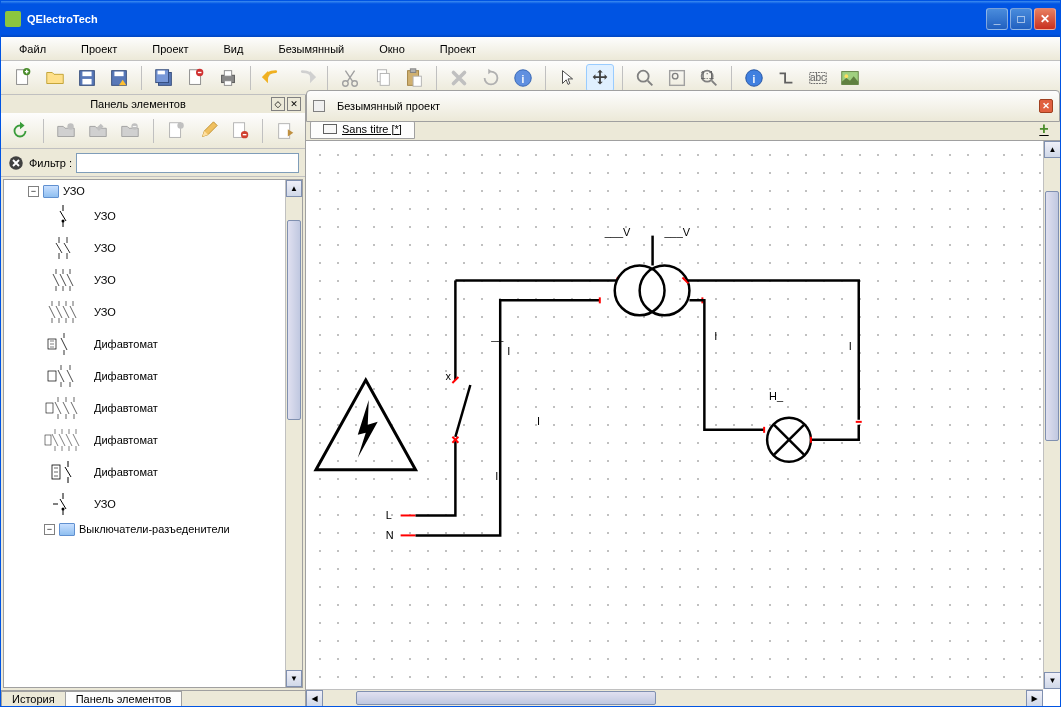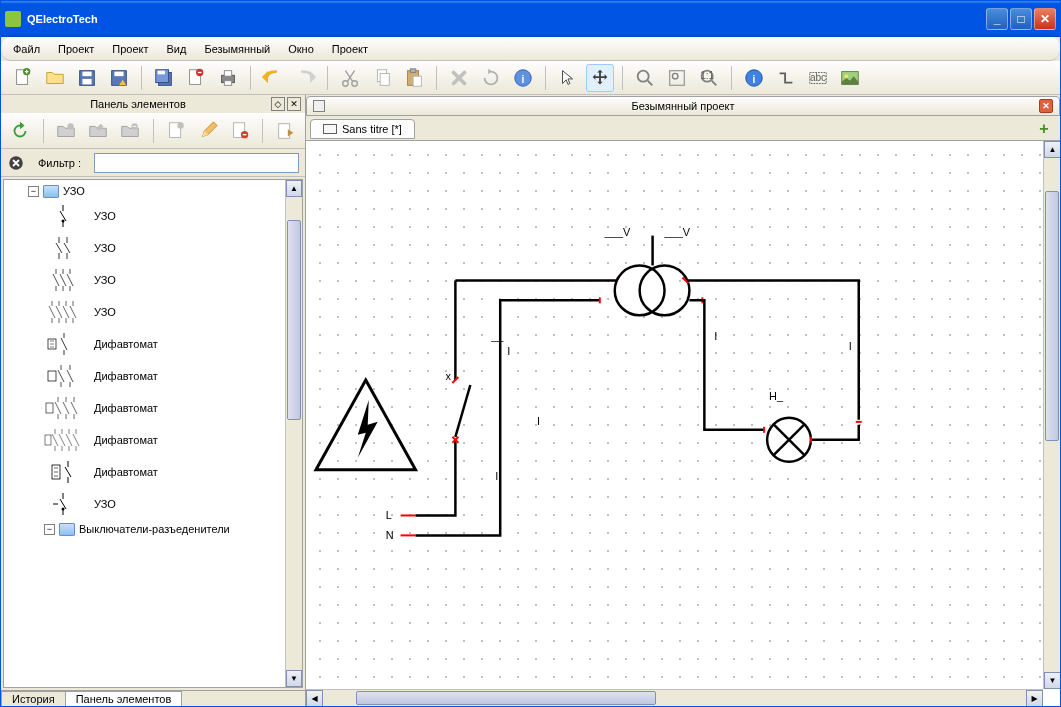--- a/index.html
+++ b/index.html
@@ -8,65 +8,65 @@
 .window { width: 1061px; height: 707px; border: 1px solid #0054e3; display: flex; flex-direction: column; background: #ece9d8; }
 
 .titlebar { height: 36px; background: linear-gradient(to bottom, #3c8cf0 0%, #0054e3 8%, #0054e3 92%, #0046c0 100%); display: flex; align-items: center; padding: 0 4px; color: white; font-weight: bold; font-size: 13px; }
 .titlebar-icon { width: 16px; height: 16px; margin-right: 6px; background: #8cc63f; border-radius: 2px; }
 .titlebar-buttons { margin-left: auto; display: flex; gap: 2px; }
 .tb-btn { width: 22px; height: 22px; border-radius: 3px; display: flex; align-items: center; justify-content: center; font-weight: bold; color: white; font-size: 12px; border: 1px solid rgba(255,255,255,0.4); }
 .tb-min { background: linear-gradient(to bottom, #4a8cdc, #2060c0); }
 .tb-max { background: linear-gradient(to bottom, #4a8cdc, #2060c0); }
 .tb-close { background: linear-gradient(to bottom, #e88060, #c83020); }
 
-.menubar { height: 24px; background: linear-gradient(to bottom, #fdfdfd, #ece9d8); border-bottom: 1px solid #c0c0c0; display: flex; align-items: center; padding: 0 4px; gap: 2px; border-radius: 10px; }
+.menubar { height: 24px; background: linear-gradient(to bottom, #fdfdfd, #ece9d8); border-bottom: 1px solid #c0c0c0; display: flex; align-items: center; padding: 0 10px; gap: 19px; }
 .menu-item { padding: 3px 8px; cursor: default; }
 
 .toolbar { height: 34px; background: linear-gradient(to bottom, #fdfdfd, #ece9d8); border-bottom: 1px solid #c0c0c0; display: flex; align-items: center; padding: 0 8px; gap: 4px; }
 .tbtn { width: 28px; height: 28px; display: flex; align-items: center; justify-content: center; border-radius: 3px; cursor: pointer; }
 .sep { width: 1px; height: 24px; background: #c0c0c0; margin: 0 4px; }
 .tbtn svg { width: 22px; height: 22px; }
 .tbtn.active { background: #e0f0ff; border: 1px solid #99ccff; }
 
 .body { flex: 1; display: flex; min-height: 0; }
 
 .left-panel { width: 305px; display: flex; flex-direction: column; border-right: 1px solid #a0a0a0; background: #ece9d8; }
 .panel-title { height: 18px; display: flex; align-items: center; background: #ece9d8; padding: 0 4px; font-size: 11px; }
 .panel-title-txt { flex: 1; text-align: center; }
 .panel-btns { display: flex; gap: 2px; }
 .pb { width: 14px; height: 14px; border: 1px solid #808080; display: flex; align-items: center; justify-content: center; font-size: 9px; background: #ece9d8; }
 
 .panel-toolbar { height: 36px; display: flex; align-items: center; padding: 0 6px; gap: 6px; background: linear-gradient(to bottom, #fdfdfd, #ece9d8); border-bottom: 1px solid #c0c0c0; }
 
-.filter-row { height: 28px; display: flex; align-items: center; padding: 4px 6px; gap: 13px; border-bottom: 1px solid #c0c0c0; }
+.filter-row { height: 28px; display: flex; align-items: center; padding: 4px 6px; gap: 4px; border-bottom: 1px solid #c0c0c0; }
 .filter-input { flex: 1; height: 20px; border: 1px solid #7f9db9; padding: 0 4px; background: white; }
 
 .tree { flex: 1; background: white; border: 1px solid #a0a0a0; margin: 2px; overflow-y: auto; position: relative; }
 .tree-content { padding: 2px 0; }
 .tree-row { height: 32px; display: flex; align-items: center; padding-left: 40px; cursor: default; }
 .tree-row.folder { height: 18px; padding-left: 24px; }
 .tree-row.folder2 { height: 18px; padding-left: 40px; }
 .expander { width: 11px; height: 11px; border: 1px solid #808080; display: inline-flex; align-items: center; justify-content: center; font-size: 9px; background: white; margin-right: 4px; flex-shrink:0; }
 .folder-icon { width: 16px; height: 13px; background: linear-gradient(to bottom, #c8dfff, #8fbff0); border: 1px solid #6090d0; border-radius: 1px; margin-right: 4px; flex-shrink:0; }
 .element-icon { width: 38px; height: 28px; margin-right: 12px; flex-shrink: 0; display:flex; align-items:center; justify-content:center; }
 .tree-scroll { position:absolute; right:0; top:0; bottom:0; width:17px; background:#ece9d8; border-left:1px solid #c0c0c0; }
 .tree-scroll-thumb { position:absolute; left:1px; right:1px; top:40px; height:200px; background:linear-gradient(to right,#e0e0f0,#c0c8e0); border:1px solid #8090b0; border-radius:2px;}
 .tree-scroll-btn { position:absolute; left:0; right:0; height:17px; background:linear-gradient(to bottom,#f0f0f8,#d0d8e8); border:1px solid #8090b0; display:flex;align-items:center;justify-content:center;font-size:8px;}
 
 .bottom-tabs { height: 16px; display: flex; background: #ece9d8; border-top: 1px solid #a0a0a0; }
 .btab { padding: 3px 10px; border: 1px solid #a0a0a0; border-bottom: none; background: #ece9d8; margin-right: -1px; display:flex; align-items:center; }
 .btab.active { background: #fdfdfd; }
 
 .right-area { flex: 1; display: flex; flex-direction: column; min-width: 0; }
 .project-tab { height: 22px; display: flex; align-items: center; background: #ece9d8; }
-.ptab { flex:1; height: 20px; display: flex; align-items: center; justify-content: center; border: 1px solid #a0a0a0; background: linear-gradient(to bottom,#fdfdfd,#ece9d8); position: relative; padding: 0 30px; border-radius: 4px 4px 0 0;}
+.ptab { flex:1; height: 32px; display: flex; align-items: center; border: 1px solid #a0a0a0; background: linear-gradient(to bottom,#fdfdfd,#ece9d8); position: relative; padding: 0 30px; border-radius: 4px 4px 0 0;}
 .ptab-close { width: 14px; height: 14px; background: #e06040; border: 1px solid #a04020; margin-left: auto; position:absolute; right:6px; display:flex;align-items:center;justify-content:center;color:white;font-size:9px;font-weight:bold; border-radius:2px;}
 .ptab-icon { width:12px; height:12px; border:1px solid #808080; position:absolute; left:6px; background:#f0f0f0;}
 
-.sheet-tab { height: 24px; display: flex; align-items: center; background: #ece9d8; border-bottom:1px solid #a0a0a0; }
+.sheet-tab { height: 24px; display: flex; align-items: center; background: #ece9d8; border-bottom:1px solid #a0a0a0;text-decoration:underline; }
 .stab { padding: 3px 12px; border: 1px solid #a0a0a0; background: #fdfdfd; border-radius: 4px 4px 0 0; margin-left: 4px; display:flex; align-items:center; gap:5px;}
 .stab-icon { width:14px; height:10px; border:1px solid #606060; background:#f8f8f8; }
 .add-sheet { margin-left: auto; width: 20px; height: 20px; display:flex; align-items:center; justify-content:center; color: #4a8c2a; font-weight: bold; font-size: 16px; margin-right:6px;}
 
 .canvas-wrap { flex: 1; position: relative; background: white; overflow: hidden; }
 .canvas { position: absolute; inset: 0 17px 17px 0; background-image: radial-gradient(circle, #c0c0c0 0.8px, transparent 0.8px); background-size: 18px 18px; background-position: 5px 5px; }
 .hscroll { position: absolute; bottom: 0; left: 0; right: 17px; height: 17px; background: #ece9d8; border-top:1px solid #c0c0c0; }
 .vscroll { position: absolute; top: 0; right: 0; bottom: 17px; width: 17px; background: #ece9d8; border-left:1px solid #c0c0c0;}
 .hscroll-thumb { position:absolute; top:1px; bottom:1px; left:50px; width:300px; background:linear-gradient(to bottom,#e0e0f0,#c0c8e0); border:1px solid #8090b0; border-radius:2px;}
 .vscroll-thumb { position:absolute; left:1px; right:1px; top:50px; height:250px; background:linear-gradient(to right,#e0e0f0,#c0c8e0); border:1px solid #8090b0; border-radius:2px;}

